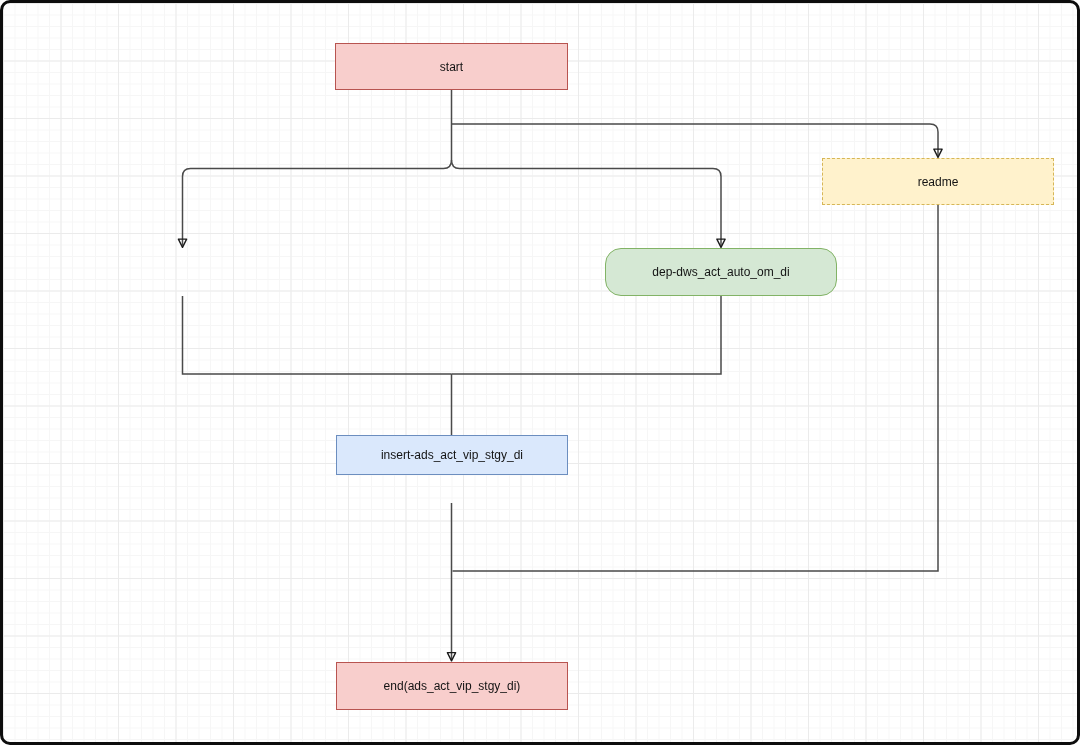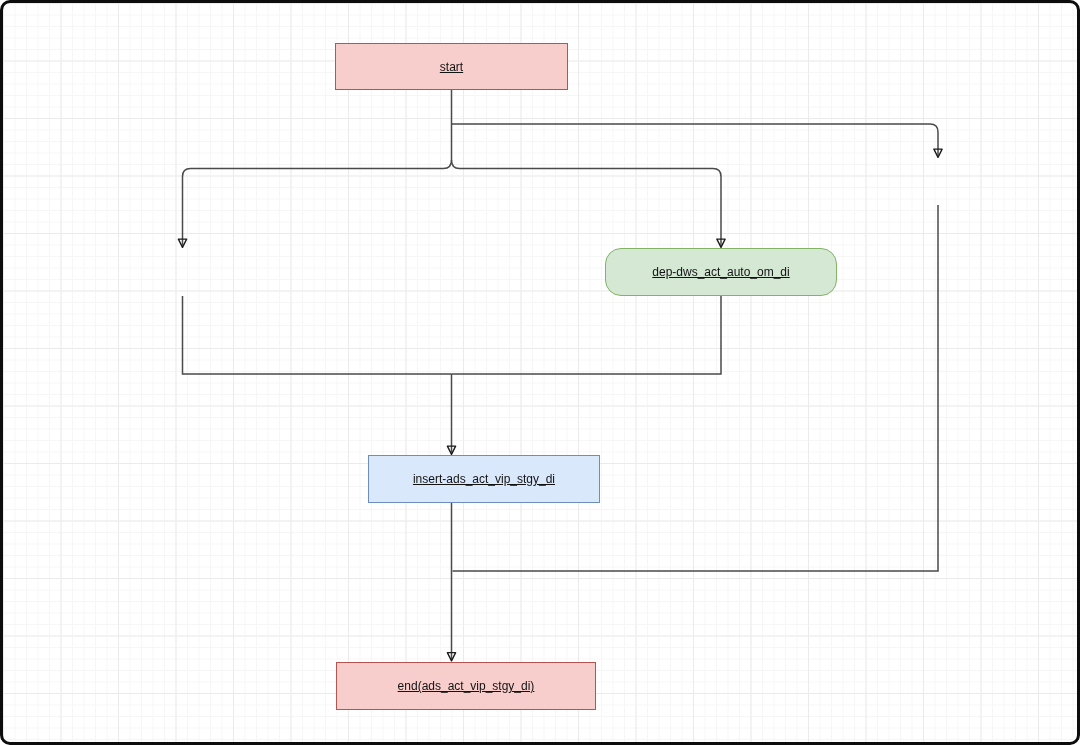--- a/index.html
+++ b/index.html
@@ -46,28 +46,27 @@
     display: flex;
     align-items: center;
     justify-content: center;
     border: 1.5px solid #999999;
     background: #ffffff;
     font-size: 12px;
     color: #131313;
     white-space: nowrap;
     text-align: center;
     cursor: default;
-    text-decoration: underline;
   }
   .node-start  { left: 332px; top:  40px; width: 233px; height: 47px; }
   .node-readme { left: 819px; top: 155px; width: 232px; height: 47px; }
   .node-dep-music { left:  63px; top: 245px; width: 232px; height: 48px; }
   .node-dep-dws   { left: 602px; top: 245px; width: 232px; height: 48px; }
-  .node-insert    { left: 333px; top: 452px; width: 232px; height: 48px; margin-left: 32px; }
-  .node-end       { left: 333px; top: 659px; width: 260px; height: 48px; }
+  .node-insert    { left: 333px; top: 432px; width: 232px; height: 40px; }
+  .node-end       { left: 333px; top: 659px; width: 232px; height: 48px; }
 </style>
 </head>
 <body>
 
 <div class="canvas">
 
   <svg class="edges" viewBox="0 0 1080 745" xmlns="http://www.w3.org/2000/svg">
     <defs>
       <marker id="arrow" viewBox="0 0 12 12" refX="8.5" refY="6" markerWidth="11" markerHeight="11" markerUnits="userSpaceOnUse" orient="auto">
         <path d="M1.5,1.5 L10.5,6 L1.5,10.5 Z" stroke-linejoin="round" fill="#1a1a1a" stroke="#1a1a1a"></path>
@@ -88,20 +87,23 @@
 
     <path d="M448.5,500 L448.5,656" marker-end="url(#arrow)" style="stroke: rgb(74, 74, 74);"></path>
 
     <path d="M935,202 L935,568 L449.5,568" style="stroke: rgb(74, 74, 74);"></path>
   </svg>
 
   <div class="node node-start" style="background: rgb(248, 206, 204); border-color: rgb(184, 84, 80); border-style: solid;">
     <span>start</span>
   </div>
 
+  <div class="node node-readme" style="background: rgb(255, 242, 204); border-color: rgb(214, 182, 86); border-style: dashed;">
+    <span>readme</span>
+  </div>
 
 
   <div class="node node-dep-dws" style="background: rgb(213, 232, 212); border-color: rgb(130, 179, 102); border-style: solid; border-radius: 16px;">
     <span>dep-dws_act_auto_om_di</span>
   </div>
 
   <div class="node node-insert" style="background: rgb(218, 232, 252); border-color: rgb(108, 142, 191); border-style: solid;">
     <span>insert-ads_act_vip_stgy_di</span>
   </div>
 

